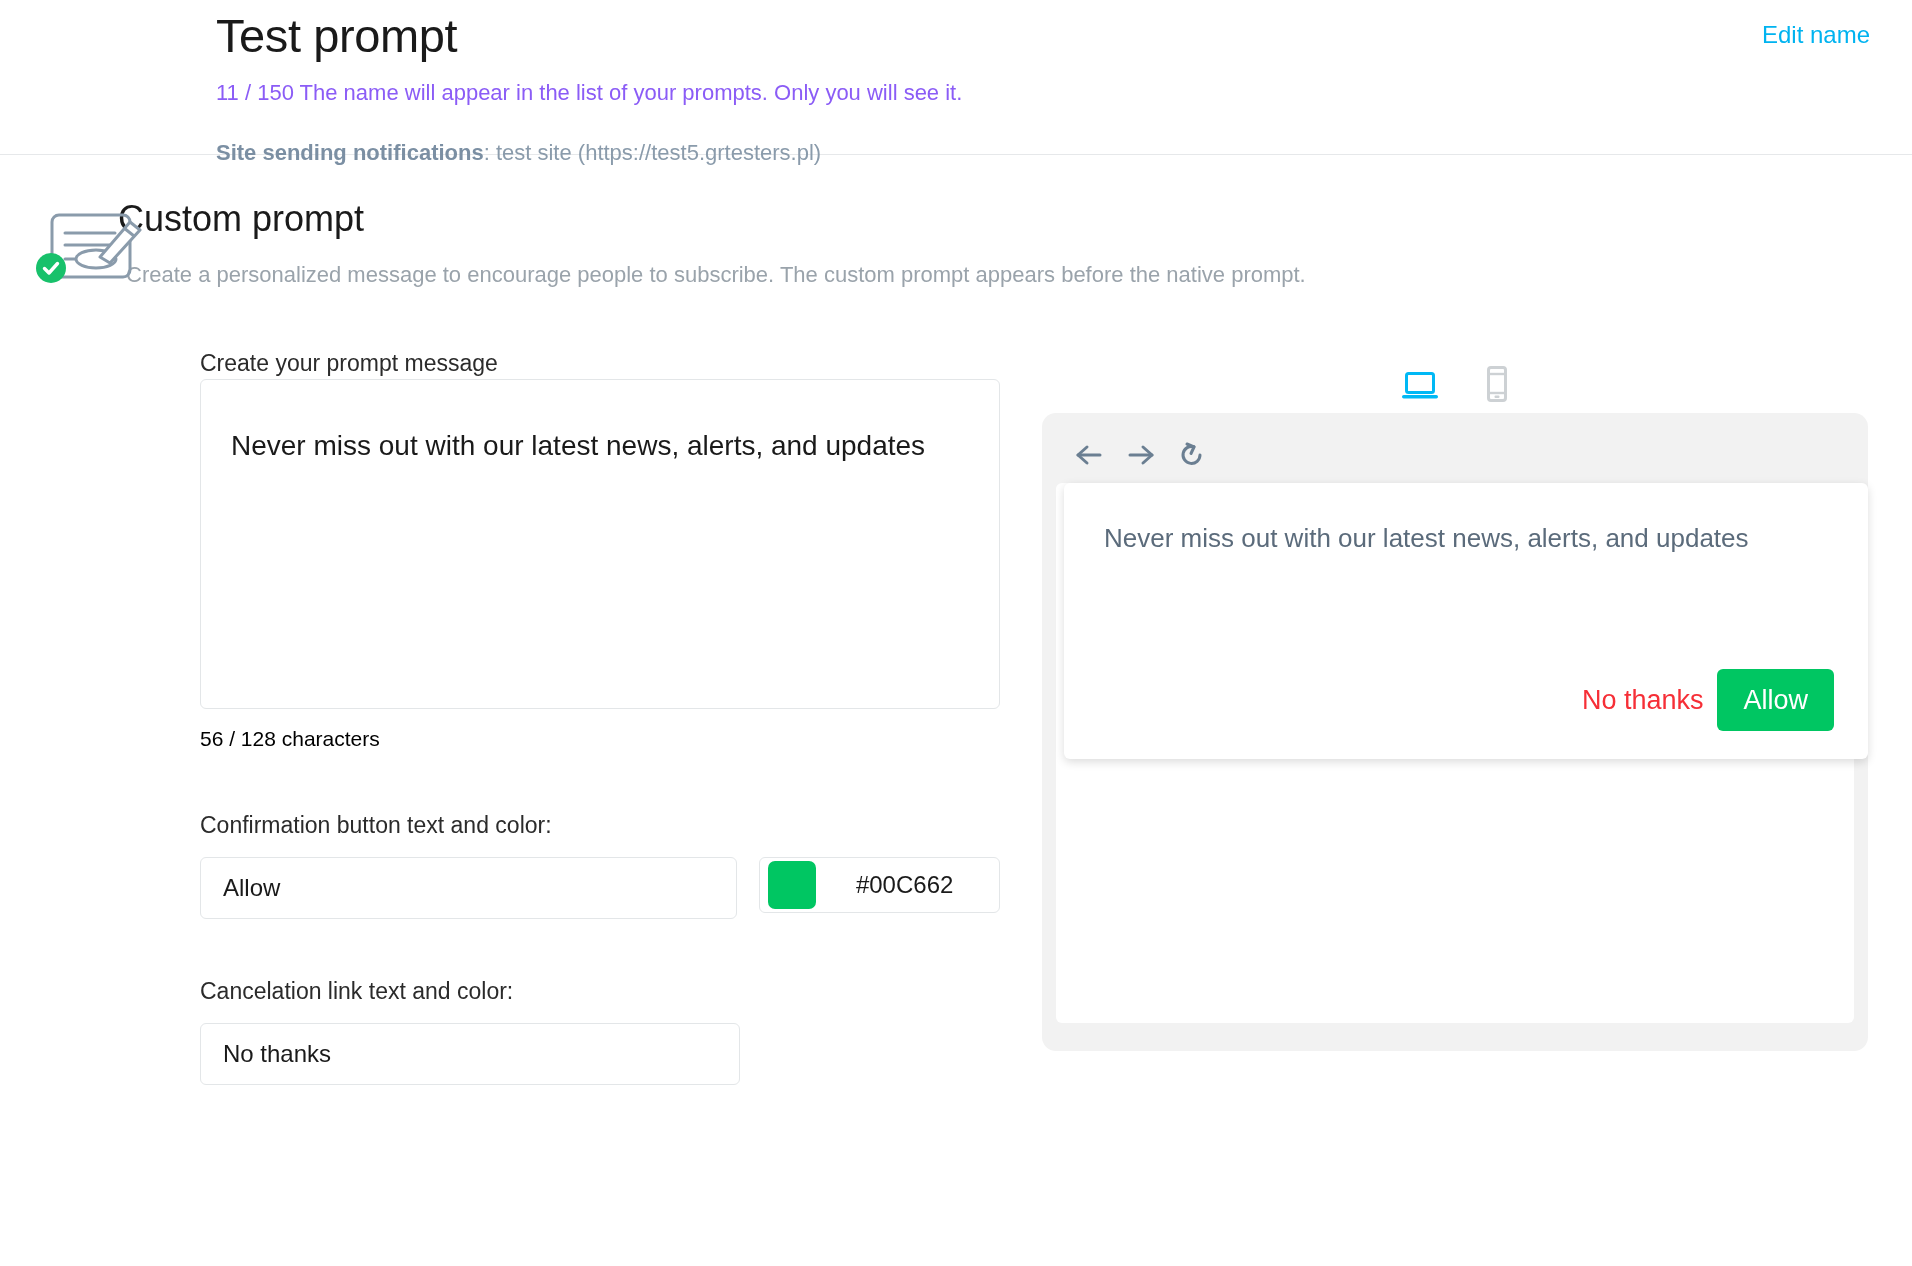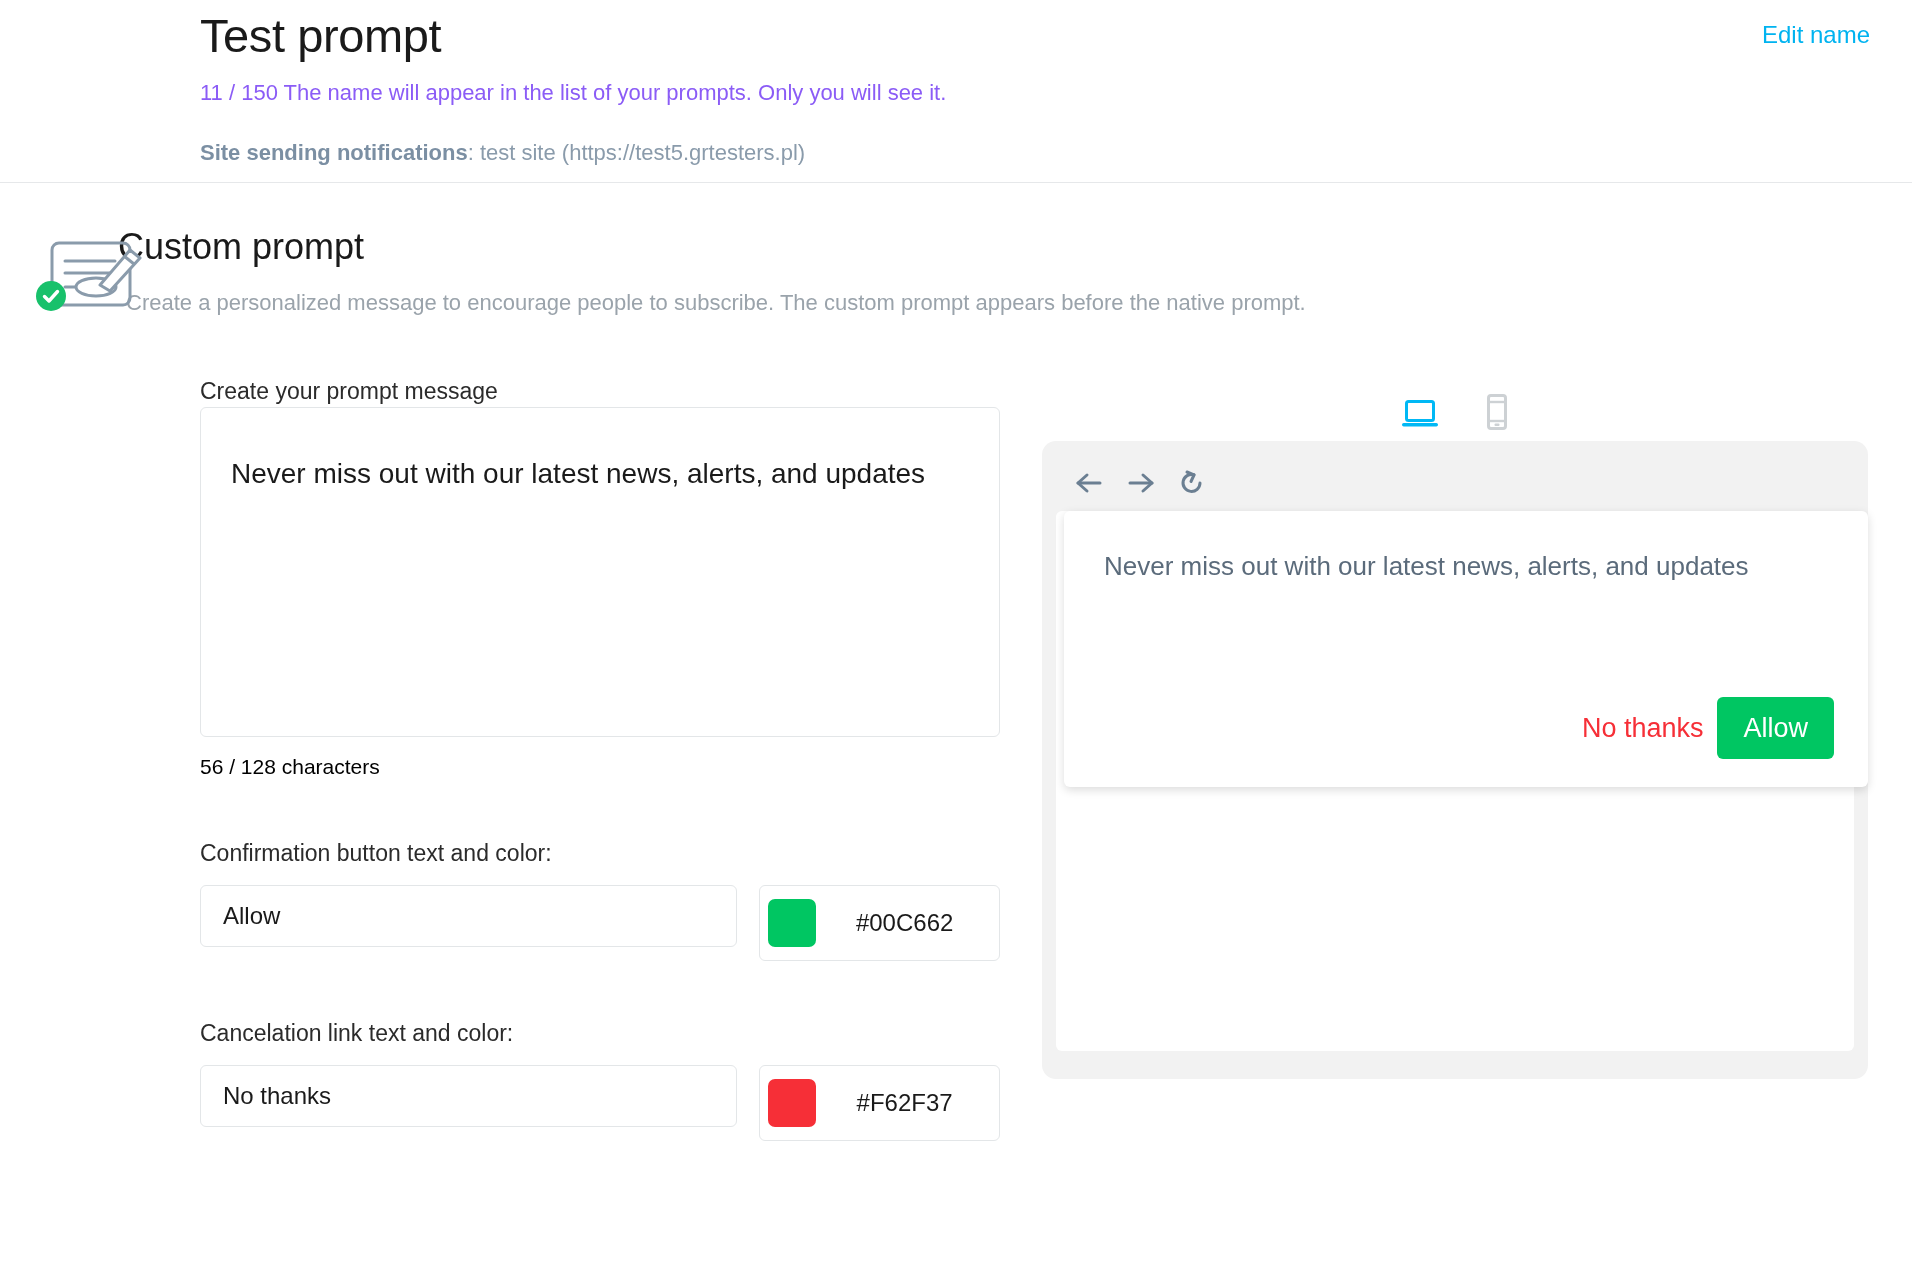--- a/index.html
+++ b/index.html
@@ -7,22 +7,22 @@
     margin: 0; padding: 0;
     width: 1912px; height: 1266px;
     background: #ffffff;
     font-family: "Liberation Sans", sans-serif;
     overflow: hidden;
   }
 
   
   .header {
     position: relative;
-    padding: 0 0 0 0;
-    height: 183px;
+    padding: 0 0 0 16px;
+    height: 155px;
     border-bottom: 1px solid #e6e8ea;
   }
   .header-inner { padding: 0 40px 0 200px; }
   .page-title {
     font-size: 47px;
     font-weight: 400;
     color: #1a1a1a;
     margin: 0;
     padding-top: 4px;
     line-height: 64px;
@@ -131,21 +131,21 @@
     background: #fff;
     padding: 0 22px;
     font-size: 24px;
     color: #1a1a1a;
     font-family: "Liberation Sans", sans-serif;
     outline: none;
   }
   .color-picker {
     margin-left: 22px;
     width: 242px;
-    height: 76px;
+    height: 56px;
     border: 1px solid #e3e6e8;
     border-radius: 6px;
     background: #fff;
     display: flex;
     align-items: center;
     padding: 0 6px 0 8px;
     cursor: pointer;
   }
   .swatch {
     width: 48px;
@@ -284,24 +284,20 @@
           <span class="swatch" style="background: rgb(0, 198, 98);"></span>
           <span class="hexval">#00C662</span>
         </div>
       </div>
     </div>
 
     <div class="color-group">
       <div class="color-group-label">Cancelation link text and color:</div>
       <div class="color-row">
         <input class="text-input" type="text" placeholder="No thanks" value="No thanks" style="">
-        <div class="color-picker">
-          <span class="swatch" style="background: rgb(246, 47, 55);"></span>
-          <span class="hexval">#F62F37</span>
-        </div>
       </div>
     </div>
   </div>
 
   <div class="col-right">
     <div class="device-bar">
       <span class="device-btn">
         <svg width="40" height="34" viewBox="0 0 40 34" xmlns="http://www.w3.org/2000/svg">
           <rect x="6.5" y="4.5" width="27" height="19" rx="2" stroke="#00b8f5" stroke-width="3" fill="none"></rect>
           <rect x="2" y="26" width="36" height="3.4" rx="1.7" fill="#00b8f5"></rect>

